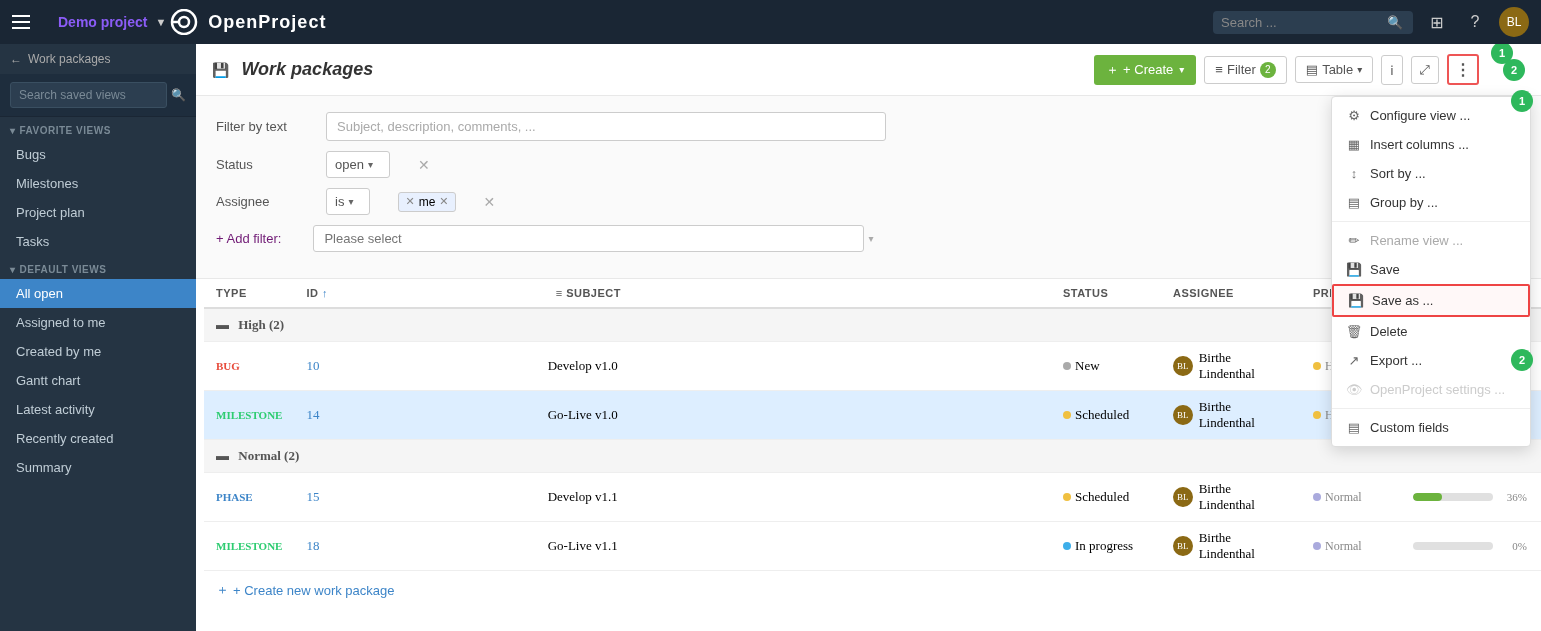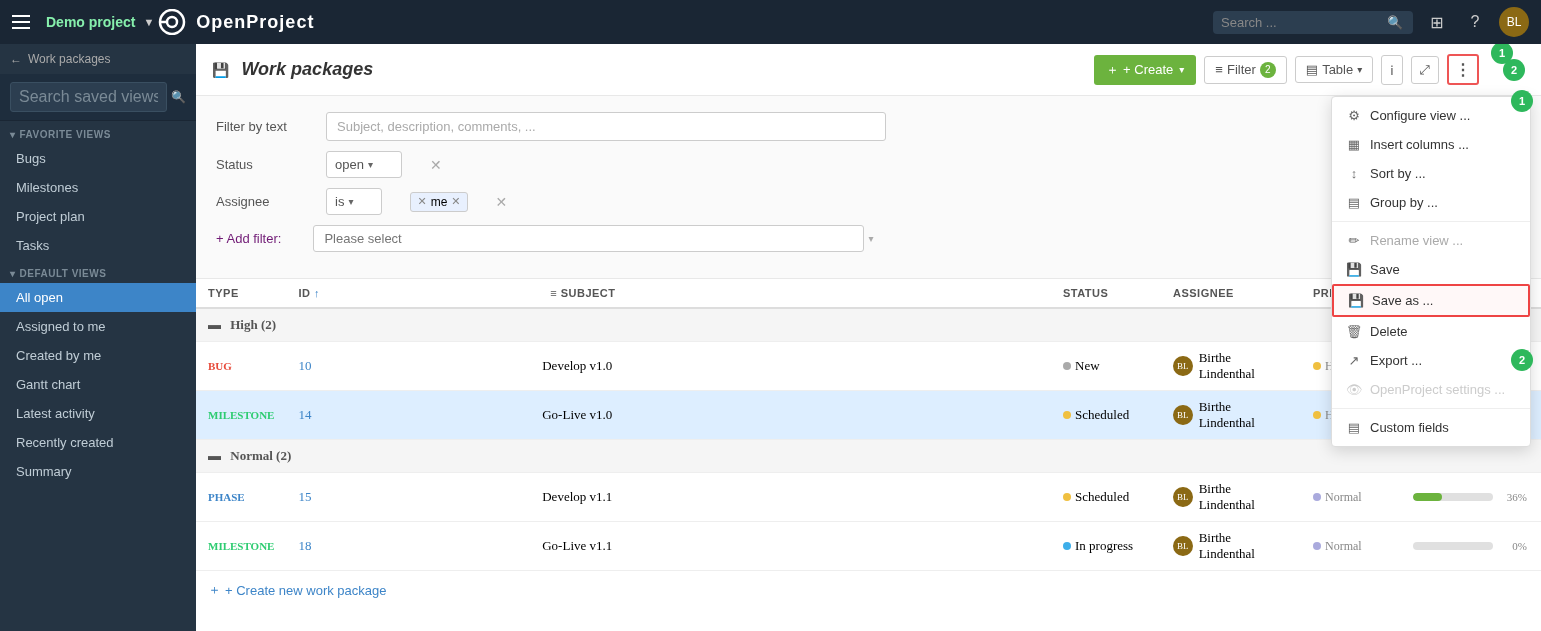--- a/index.html
+++ b/index.html
@@ -93,40 +93,40 @@
     
     .filter-panel { padding: 16px 20px; border-bottom: 1px solid #e8e8e8; background: #fafafa; }
     .filter-row { display: flex; align-items: center; margin-bottom: 10px; gap: 20px; }
     .filter-label { width: 90px; color: #555; font-size: 13px; }
     .filter-input-text {
       flex: 1; border: 1px solid #ccc; border-radius: 3px; padding: 6px 10px; font-size: 13px;
       color: #999; outline: none; background: #fff;
     }
     .filter-input-text::placeholder { color: #aaa; }
     .filter-select {
-      border: 1px solid #ccc; border-radius: 3px; padding: 5px 28px 5px 8px;
+      border: 1px solid #ccc; border-radius: 3px; padding: 5px 16px 5px 8px;
       font-size: 13px; color: #555; background: #fff; cursor: pointer; position: relative;
       display: flex; align-items: center; gap: 4px;
     }
     .filter-select-arrow { font-size: 10px; color: #666; }
     .filter-close { color: #aaa; cursor: pointer; font-size: 14px; margin-left: 8px; }
     .filter-tag {
       display: flex; align-items: center; gap: 4px; background: #e8f0fe; border: 1px solid #ccc;
       border-radius: 3px; padding: 2px 6px; font-size: 12px;
     }
     .filter-tag-x { color: #888; cursor: pointer; font-size: 11px; }
     .add-filter { display: flex; align-items: center; gap: 6px; color: #701a75; cursor: pointer; font-size: 13px; }
     .add-filter-select {
       flex: 1; border: 1px solid #ccc; border-radius: 3px; padding: 5px 10px;
       font-size: 13px; color: #aaa; background: #fff; cursor: pointer;
     }
     .add-filter-arrow { font-size: 10px; color: #aaa; }
 
     
-    .table-area { flex: 1; overflow-y: auto; }
+    .table-area { flex: 1; overflow-y: auto; padding-left: 8px; }
     .work-table { width: 100%; border-collapse: collapse; }
     .work-table thead tr { border-bottom: 2px solid #ddd; }
     .work-table thead th {
       padding: 8px 12px; text-align: left; font-size: 11px; font-weight: 700;
       color: #555; text-transform: uppercase; letter-spacing: 0.5px; white-space: nowrap;
     }
     .work-table thead th.sortable { cursor: pointer; }
     .group-row td {
       padding: 6px 12px; background: #f5f5f5; font-size: 12px; font-weight: 600; color: #555;
       border-top: 1px solid #ddd; border-bottom: 1px solid #ddd;
@@ -183,21 +183,21 @@
 </head>
 <body>
 
 <div class="top-nav">
   <div class="top-nav-left">
     <div class="hamburger-icon">
       <span></span>
         <span></span>
         <span></span>
     </div>
-    <span style="font-size:14px;font-weight:600;color:#86efac;margin-left:8px;">Demo project</span>
+    <span style="font-size:14px;font-weight:600;color:#8b5cf6;margin-left:20px;">Demo project</span>
     <span style="color:#ccc;font-size:11px;">▼</span>
   </div>
   <div class="top-nav-center">
     <div class="op-logo">
 
       <svg width="36" height="26" viewBox="0 0 36 26">
         <circle cx="18" cy="13" r="12" fill="none" stroke="#fff" stroke-width="2.5"></circle>
         <circle cx="18" cy="13" r="5" fill="none" stroke="#fff" stroke-width="2.5"></circle>
         <line x1="6" y1="13" x2="13" y2="13" stroke="#fff" stroke-width="2.5"></line>
       </svg>
@@ -216,21 +216,21 @@
 </div>
 
 <div class="main-layout">
 
   <div class="sidebar">
     <div class="sidebar-back">
       <span>←</span>
       <span>Work packages</span>
     </div>
     <div class="sidebar-search">
-      <input type="text" style="background: rgb(44, 62, 80); border: 1px solid rgb(58, 79, 97); border-radius: 3px; color: rgb(204, 204, 204); padding: 5px 8px; font-size: 16px; flex: 1 1 0%; outline: none; width: 100%;" placeholder="Search saved views">
+      <input type="text" style="background: rgb(44, 62, 80); border: 1px solid rgb(58, 79, 97); border-radius: 3px; color: rgb(204, 204, 204); padding: 5px 8px; font-size: 12px; flex: 1 1 0%; outline: none; width: 100%;" placeholder="Search saved views">
       <span style="color:#7a8a96;font-size:12px;margin-left:4px;">🔍</span>
     </div>
     <div class="sidebar-section-header">
       <span>▾</span>
       <span>FAVORITE VIEWS</span>
     </div>
     <div class="sidebar-item">
         <span>Bugs</span>
       </div>
     <div class="sidebar-item">

